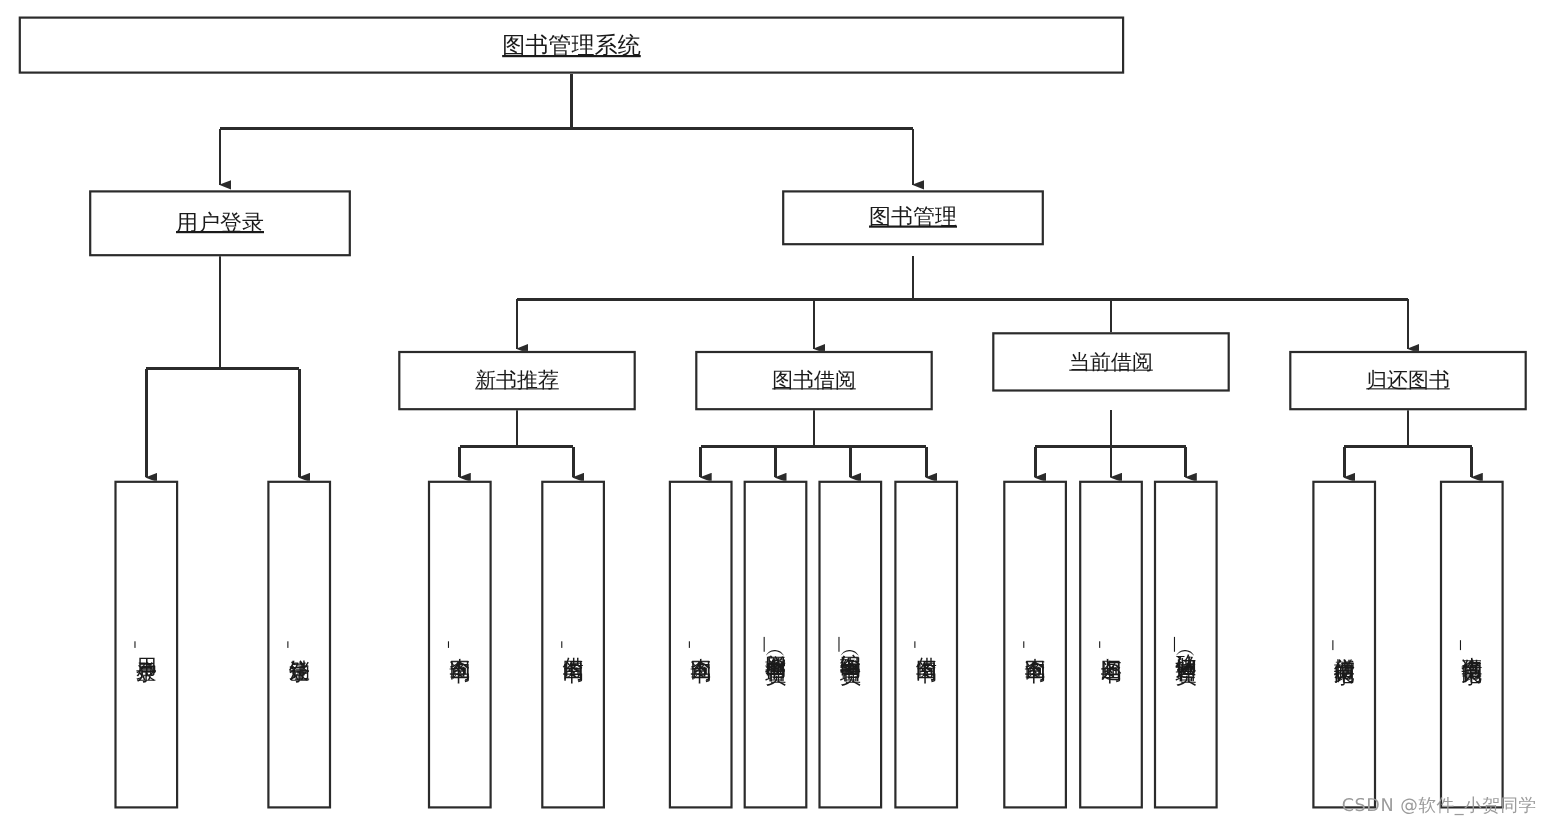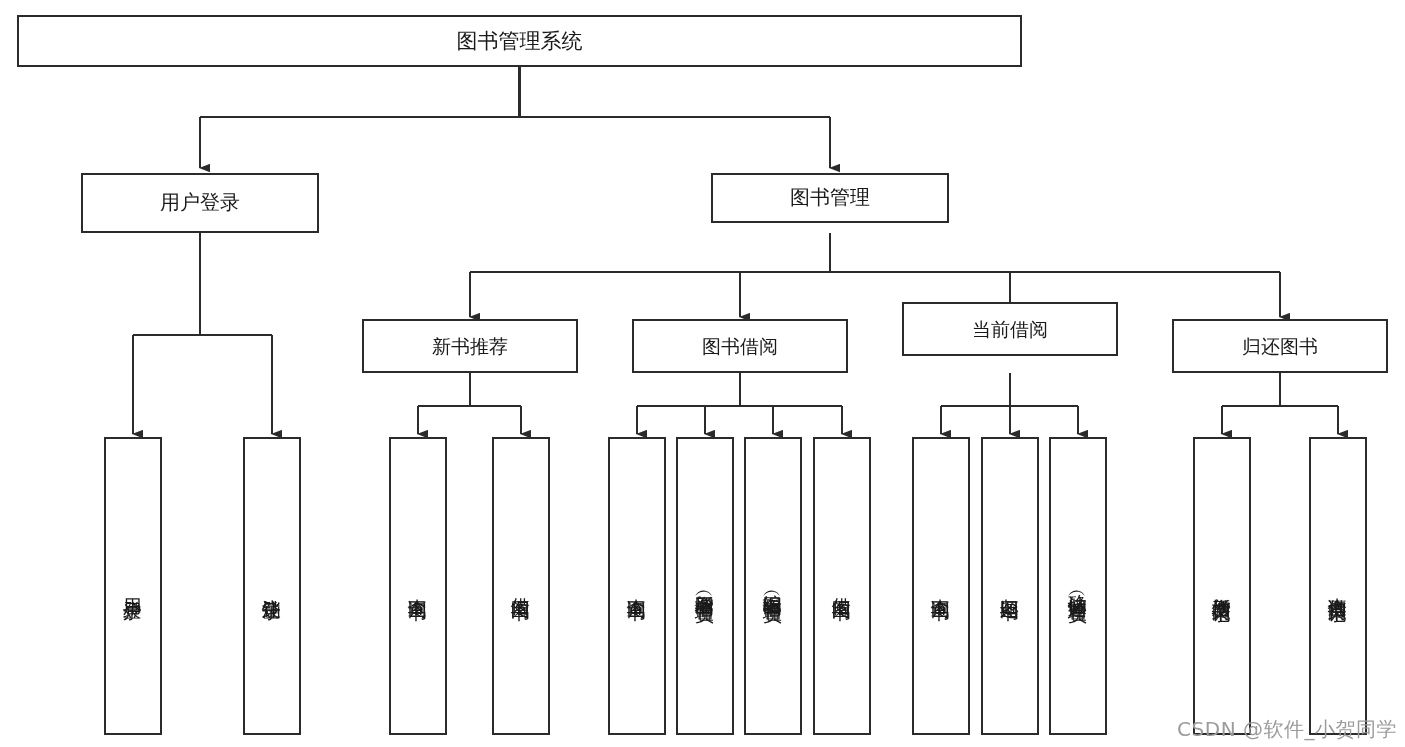--- a/index.html
+++ b/index.html
@@ -47,33 +47,34 @@
   }
   .node.leaf {
     font-size: 19px;
     align-items: center;
     justify-content: center;
   }
   .node .label {
     display: block;
     line-height: 1.18;
     white-space: nowrap;
+    text-decoration: underline;
   }
   .node.leaf .label {
     writing-mode: vertical-rl;
     text-orientation: upright;
     letter-spacing: 1.5px;
     white-space: nowrap;
     max-height: 286px;
   }
   #watermark {
     position: absolute;
     right: 8px;
     bottom: 4px;
-    font-size: 20px;
+    font-size: 16px;
     color: #9b9b9b;
     letter-spacing: 0.5px;
     white-space: nowrap;
   }
 </style>
 </head>
 <body>
 
 <div id="diagram-root">
 

